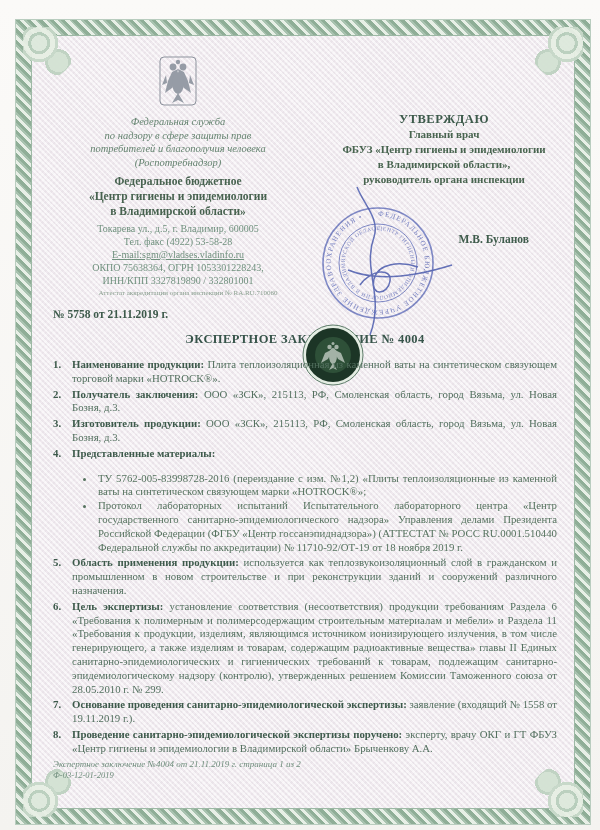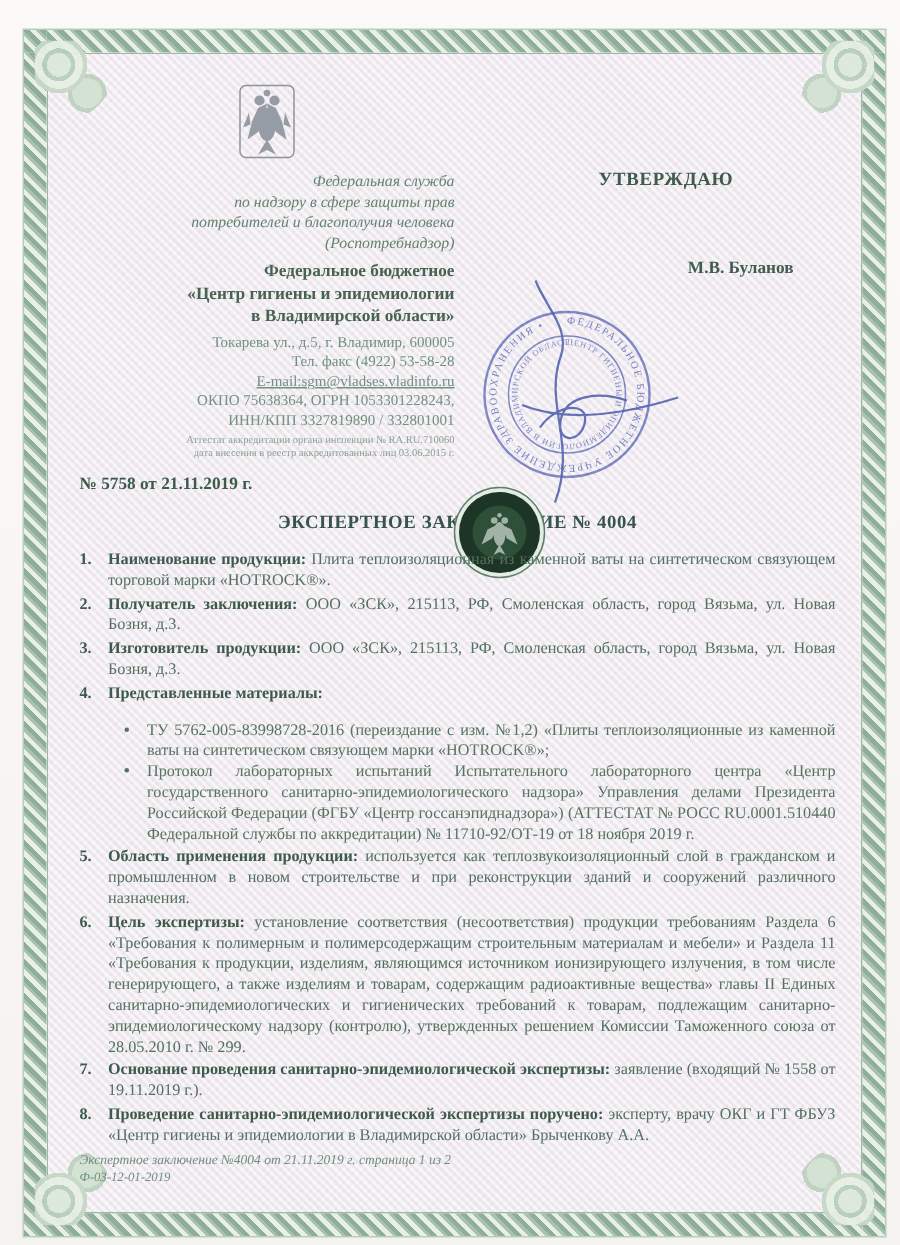--- a/index.html
+++ b/index.html
@@ -17,21 +17,21 @@
   .corner{position:absolute;width:54px;height:54px;
     background:radial-gradient(circle at 30% 30%,#dde9dc 0 8px,#b9cfbd 8px 11px,#e7efe4 11px 16px,#c6d8c8 16px 19px,rgba(230,238,228,.0) 19px),
                radial-gradient(circle at 65% 65%,#d3e2d3 0 10px,#bed2c1 10px 13px,rgba(230,238,228,0) 13px);
     border-radius:0 0 70% 0;opacity:.95;}
   .corner.tl{left:-8px;top:-8px;}
   .corner.tr{right:-8px;top:-8px;transform:rotate(90deg);}
   .corner.br{right:-8px;bottom:-8px;transform:rotate(180deg);}
   .corner.bl{left:-8px;bottom:-8px;transform:rotate(270deg);}
   .content{position:relative;height:100%;box-sizing:border-box;padding:20px 18px 4px 22px;}
   .hdr{display:flex;position:relative;}
-  .col-l{width:250px;text-align:right;color:#5f8270;}
+  .col-l{width:250px;text-align:center;color:#5f8270;}
   .crest{display:block;margin:0 auto 4px auto;}
   .agency div{font-style:italic;font-size:10.5px;line-height:13.5px;color:#64836f;}
   .org{margin-top:5px;}
   .org div{font-weight:bold;font-size:11.5px;line-height:15px;color:#47624f;}
   .addr{margin-top:3px;}
   .addr div{font-size:10px;line-height:13px;color:#70917e;}
   .email{font-size:10px;line-height:13px;color:#70917e;text-decoration:underline;}
   .codes div{font-size:10px;line-height:13px;color:#70917e;}
   .accred{margin-top:2px;}
   .accred div{font-size:7px;line-height:9px;color:#8ba090;padding-left:20px;}
@@ -96,26 +96,31 @@
               <div>Токарева ул.,  д.5, г. Владимир, 600005</div>
               <div>Тел. факс (4922) 53-58-28</div>
             </div>
           <div class="email">E-mail:sgm@vladses.vladinfo.ru</div>
           <div class="codes">
               <div>ОКПО 75638364, ОГРН 1053301228243,</div>
               <div>ИНН/КПП 3327819890 / 332801001</div>
             </div>
           <div class="accred">
               <div>Аттестат аккредитации органа инспекции № RA.RU.710060</div>
-              <div>дата внесения в реестр аккредитованных лиц  03.06.2015 г.</div>
             </div>
         </div>
 
         <div class="col-r">
           <div class="approve">УТВЕРЖДАЮ</div>
+          <div class="app-lines">
+              <div>Главный врач</div>
+              <div>ФБУЗ «Центр гигиены и эпидемиологии</div>
+              <div>в Владимирской области»,</div>
+              <div>руководитель органа инспекции</div>
+            </div>
           <div class="signer">М.В. Буланов</div>
         </div>
 
         <svg class="stamp" width="190" height="170" viewBox="0 0 190 170">
           <g fill="none" stroke="#4a5cb8">
             <circle cx="78" cy="88" r="55" stroke-width="1.6" opacity=".8"></circle>
             <circle cx="78" cy="88" r="39" stroke-width="1" opacity=".8"></circle>
           </g>
           <defs>
             <path id="stampOuter" d="M 78 41 A 47 47 0 1 1 77.9 41"></path>

